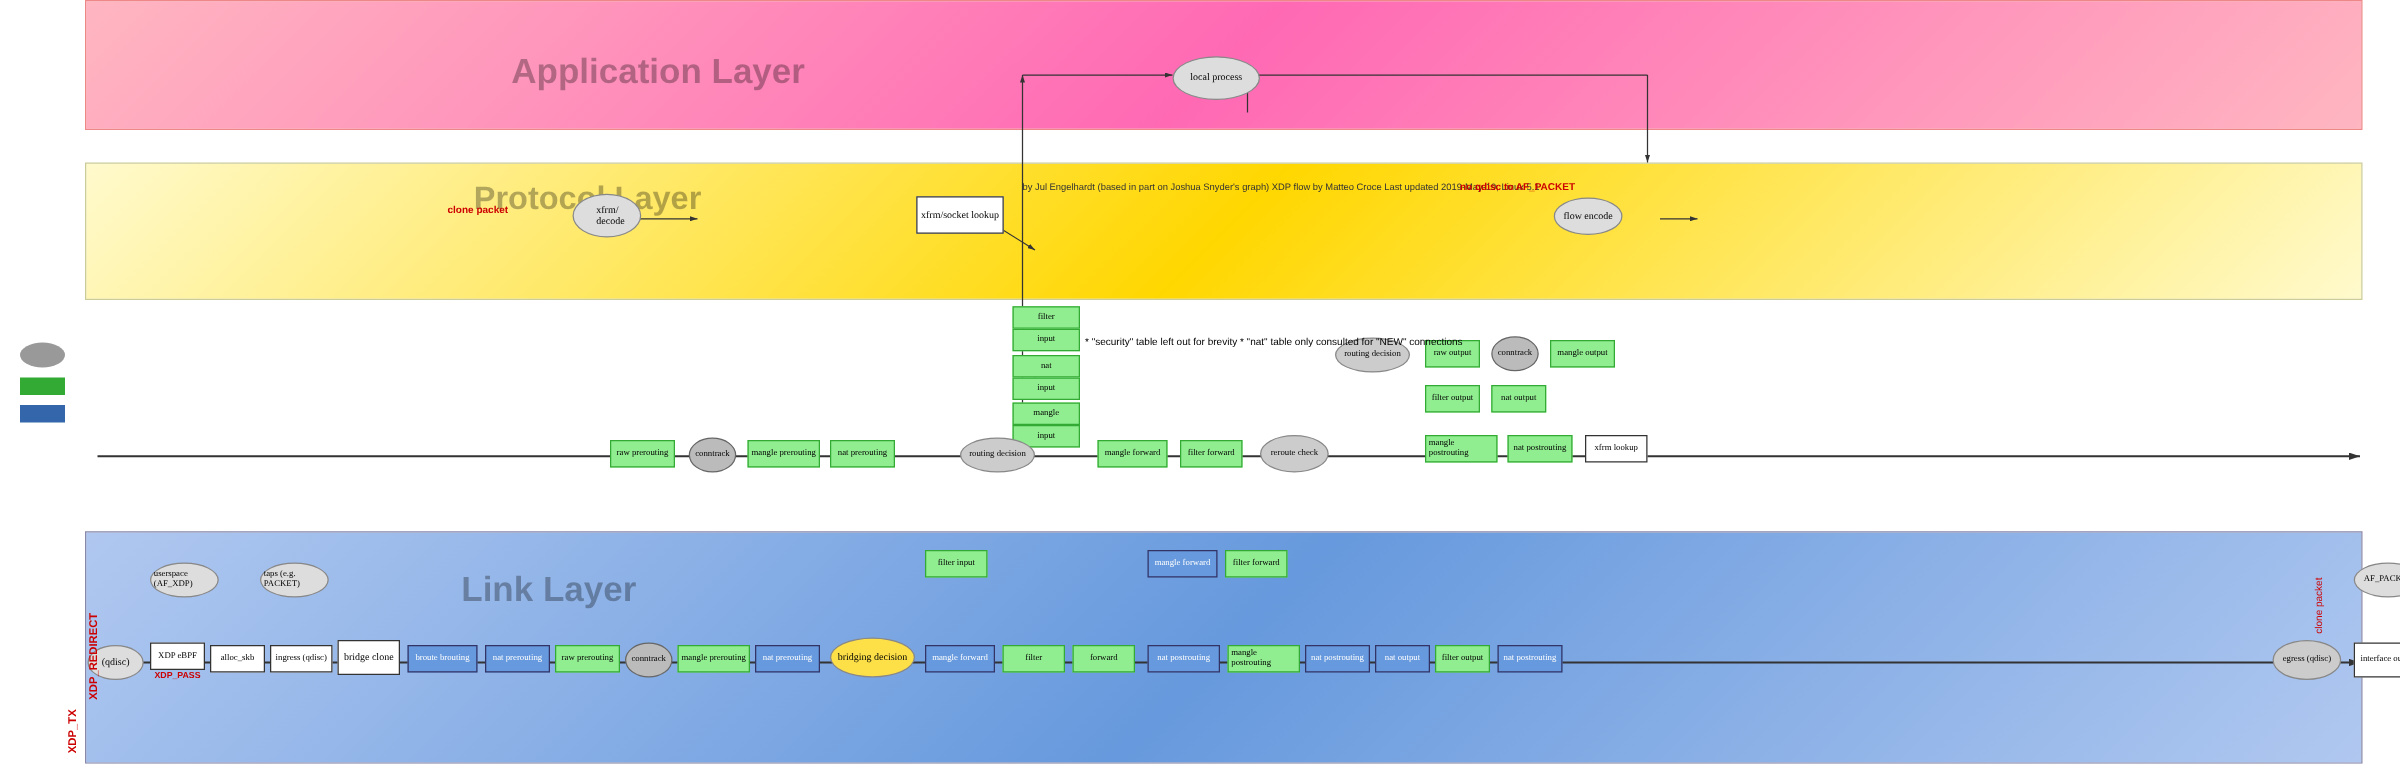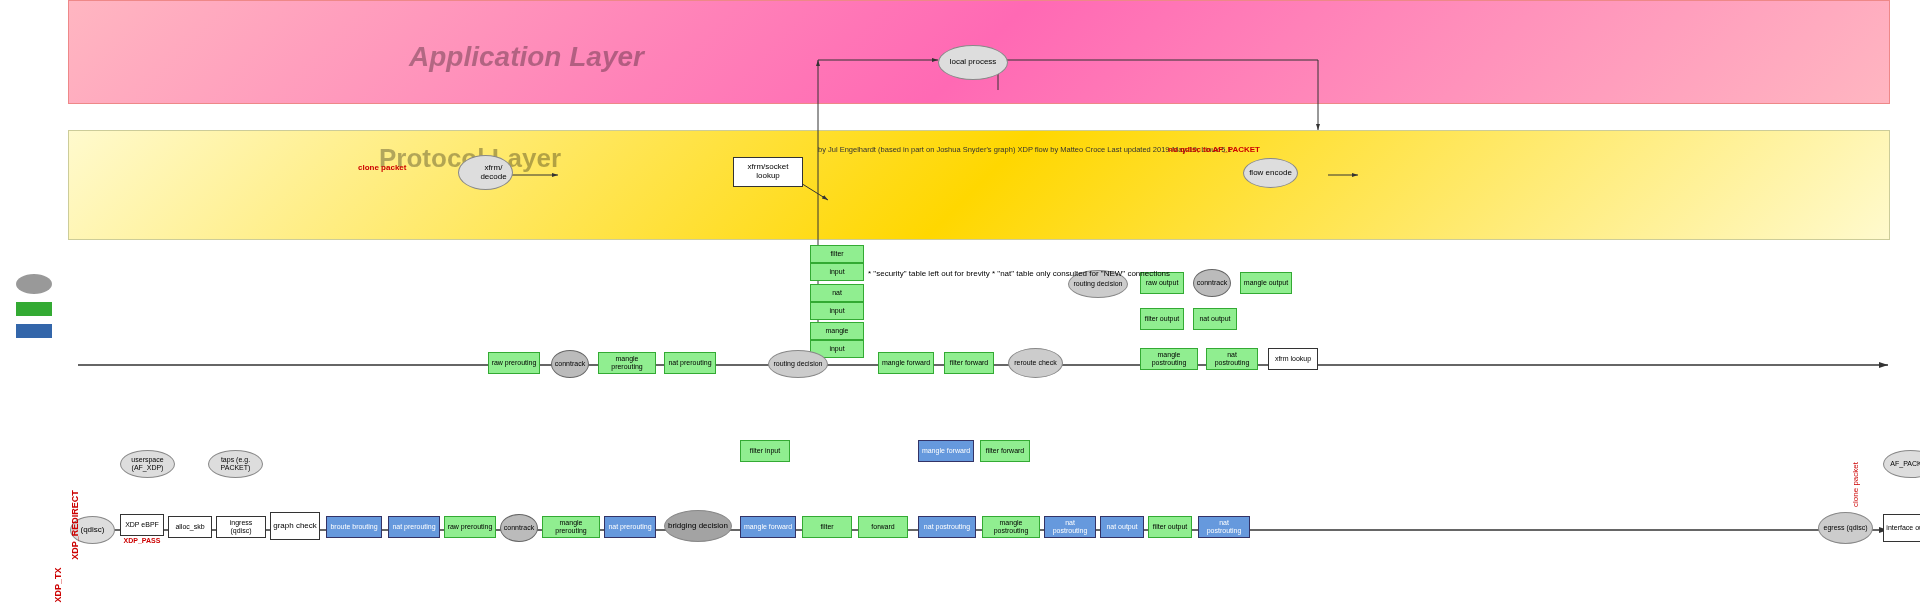--- a/index.html
+++ b/index.html
@@ -72,21 +72,20 @@
 
     
     .layer-app {
       position: absolute;
       top: 0;
       left: 0;
       right: 0;
       height: 104px;
       background: linear-gradient(135deg, #ffb6c1 0%, #ff69b4 50%, #ffb6c1 100%);
       border: 1px solid #e88;
-      font-style: italic;
     }
 
     .layer-protocol {
       position: absolute;
       top: 130px;
       left: 0;
       right: 0;
       height: 110px;
       background: linear-gradient(135deg, #fffacd 0%, #ffd700 50%, #fffacd 100%);
       border: 1px solid #cc9;
@@ -121,24 +120,25 @@
     }
 
     
     .node {
       position: absolute;
       border: 1.5px solid #333;
       background: #fff;
       display: flex;
       align-items: center;
       justify-content: center;
-      text-align: center;
+      text-align: left;
       font-size: 8px;
       line-height: 1.1;
       padding: 2px;
+      font-family: Liberation Serif, serif;
     }
     .node-green {
       background: #90ee90;
       border-color: #3a3;
     }
     .node-gray {
       background: #bbb;
       border-color: #666;
       border-radius: 50%;
     }
@@ -208,20 +208,23 @@
     <div class="sidebar-rect-blue"></div>
   </div>
 
   <div class="diagram-area">
 
     <div class="layer-app">
       <span class="layer-title" style="left:340px; top:40px;">Application Layer</span>
     </div>
     <div class="layer-protocol">
       <span class="layer-title" style="left:310px; top:12px; font-size:26px;">Protocol Layer</span>
+    </div>
+    <div class="layer-link">
+      <span class="layer-title" style="left:300px; top:30px;">Link Layer</span>
     </div>
 
     <svg class="arrows-svg">
       <defs>
         <marker id="arrowhead" markerWidth="6" markerHeight="4" refX="6" refY="2" orient="auto">
           <polygon points="0 0, 6 2, 0 4" fill="#333"></polygon>
         </marker>
       </defs>
 
       <line x1="10" y1="365" x2="1820" y2="365" stroke="#333" stroke-width="1.5" marker-end="url(#arrowhead)"></line>
@@ -363,21 +366,21 @@
 
     <div class="node node-white" style="left:100px; top:516px; width:44px; height:22px;">
       <span style="font-size:7px;">alloc_skb</span>
     </div>
 
     <div class="node node-white" style="left:148px; top:516px; width:50px; height:22px;">
       <span style="font-size:7px;">ingress (qdisc)</span>
     </div>
 
     <div class="node node-white" style="left:202px; top:512px; width:50px; height:28px;">
-      <span style="font-size:8px;">graph check</span>
+      <span style="font-size:8px;">bridge clone</span>
     </div>
 
     <div class="node node-blue" style="left:258px; top:516px; width:56px; height:22px;">
       <span style="font-size:7px;">broute brouting</span>
     </div>
 
     <div class="node node-blue" style="left:320px; top:516px; width:52px; height:22px;">
       <span style="font-size:7px;">nat prerouting</span>
     </div>
 
@@ -390,21 +393,21 @@
     </div>
 
     <div class="node node-green" style="left:474px; top:516px; width:58px; height:22px;">
       <span style="font-size:7px;">mangle prerouting</span>
     </div>
 
     <div class="node node-blue" style="left:536px; top:516px; width:52px; height:22px;">
       <span style="font-size:7px;">nat prerouting</span>
     </div>
 
-    <div class="node node-oval" style="left:596px; top:510px; width:68px; height:32px; border-radius:50%; background:#a3a3a3;">
+    <div class="node node-oval" style="left:596px; top:510px; width:68px; height:32px; border-radius:50%; background:#fde047;">
       <span style="font-size:8px;">bridging decision</span>
     </div>
 
     <div class="node node-green" style="left:672px; top:440px; width:50px; height:22px;">
       <span style="font-size:7px;">filter input</span>
     </div>
 
     <div class="node node-blue" style="left:672px; top:516px; width:56px; height:22px;">
       <span style="font-size:7px;">mangle forward</span>
     </div>

